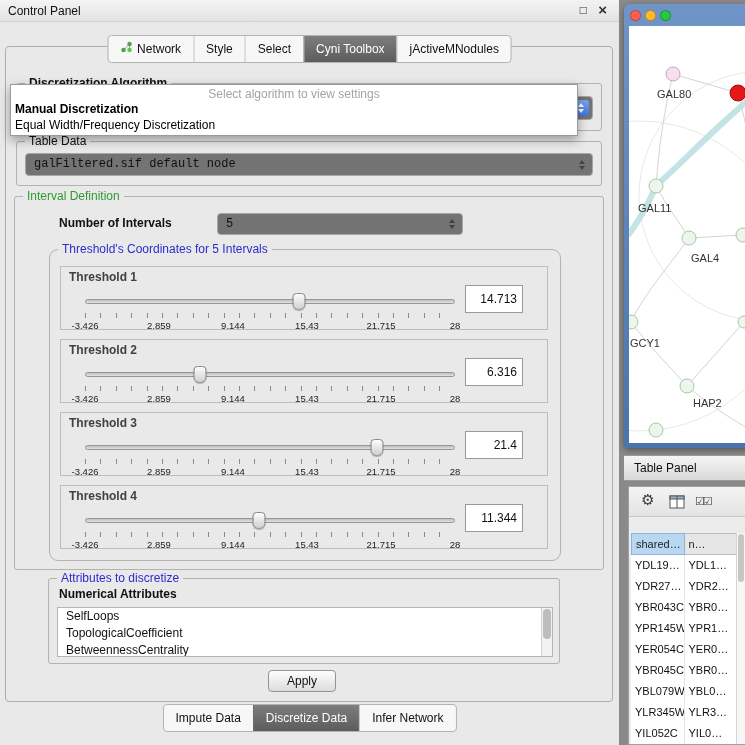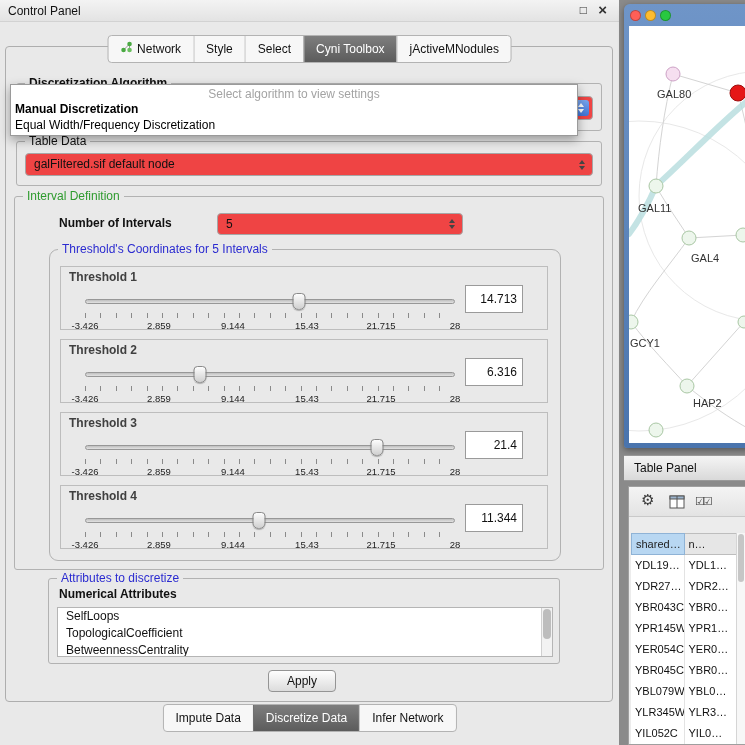--- a/index.html
+++ b/index.html
@@ -20,21 +20,21 @@
   .tab{display:flex;align-items:center;gap:5px;padding:0 12px;font-size:12px;color:#111;line-height:20px;white-space:nowrap;}
   .tab + .tab{border-left:1px solid #c6c6c6;}
   .tab.active{background:linear-gradient(#7e7e7e,#5c5c5c);color:#fff;border-left-color:#6a6a6a;}
 
   .group{position:absolute;border:1px solid #b2b2b2;border-radius:3px;}
   .glabel{position:absolute;top:-8px;left:8px;background:#e9e9e9;padding:0 4px;font-size:12px;color:#111;white-space:nowrap;}
   .glabel.bold{font-weight:bold;}
   .glabel.green{color:var(--accent-green,#2e9b2e);}
   .glabel.blue{color:var(--accent-blue,#2b2bd0);}
 
-  .combo{position:absolute;background:#ef4444;border:1px solid #a6a6a6;border-radius:4px;font-size:12px;color:#111;}
+  .combo{position:absolute;background:#737373;border:1px solid #a6a6a6;border-radius:4px;font-size:12px;color:#111;font-family:Liberation Mono, monospace;}
   .combo-text{position:absolute;left:8px;top:0;right:20px;line-height:21px;white-space:nowrap;overflow:hidden;}
   .combo-arrows{position:absolute;right:3px;top:3px;bottom:3px;width:14px;display:flex;flex-direction:column;align-items:center;justify-content:center;gap:2px;}
   .arr-up{width:0;height:0;border-left:3px solid transparent;border-right:3px solid transparent;border-bottom:4px solid #444;}
   .arr-dn{width:0;height:0;border-left:3px solid transparent;border-right:3px solid transparent;border-top:4px solid #444;}
   .combo.blue-step .combo-arrows{width:16px;background:linear-gradient(#7aa6ee,#3f74d6);border-radius:3px;}
   .combo.blue-step .arr-up{border-bottom-color:#fff;}
   .combo.blue-step .arr-dn{border-top-color:#fff;}
 
   .g-algo{left:16px;top:83px;width:586px;height:48px;z-index:1;}
   .g-algo .combo{left:8px;top:12px;width:568px;height:24px;}

